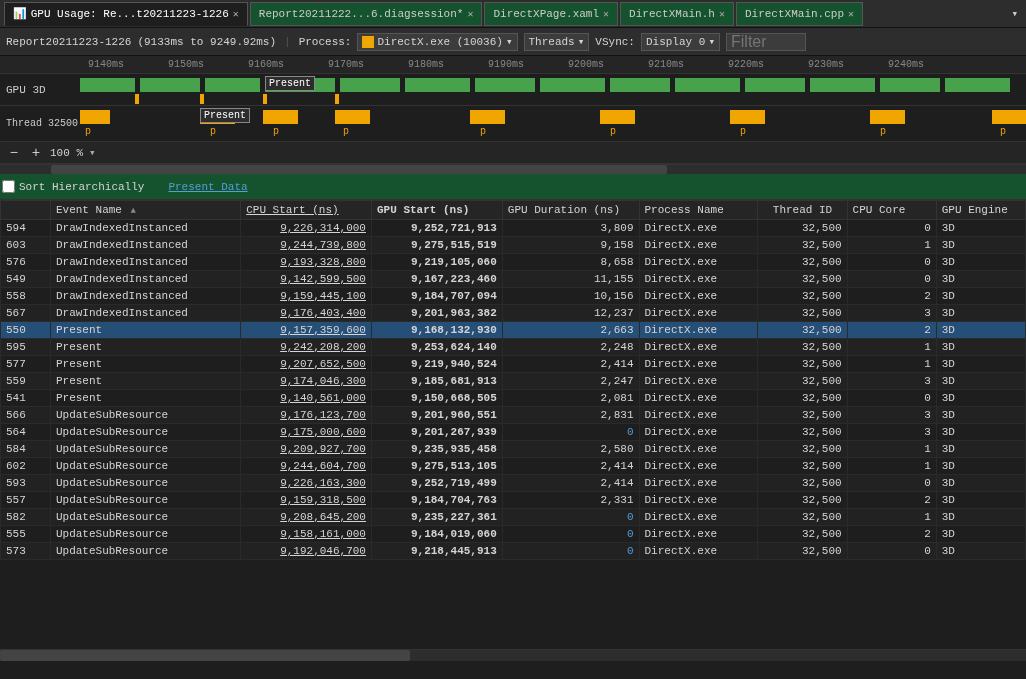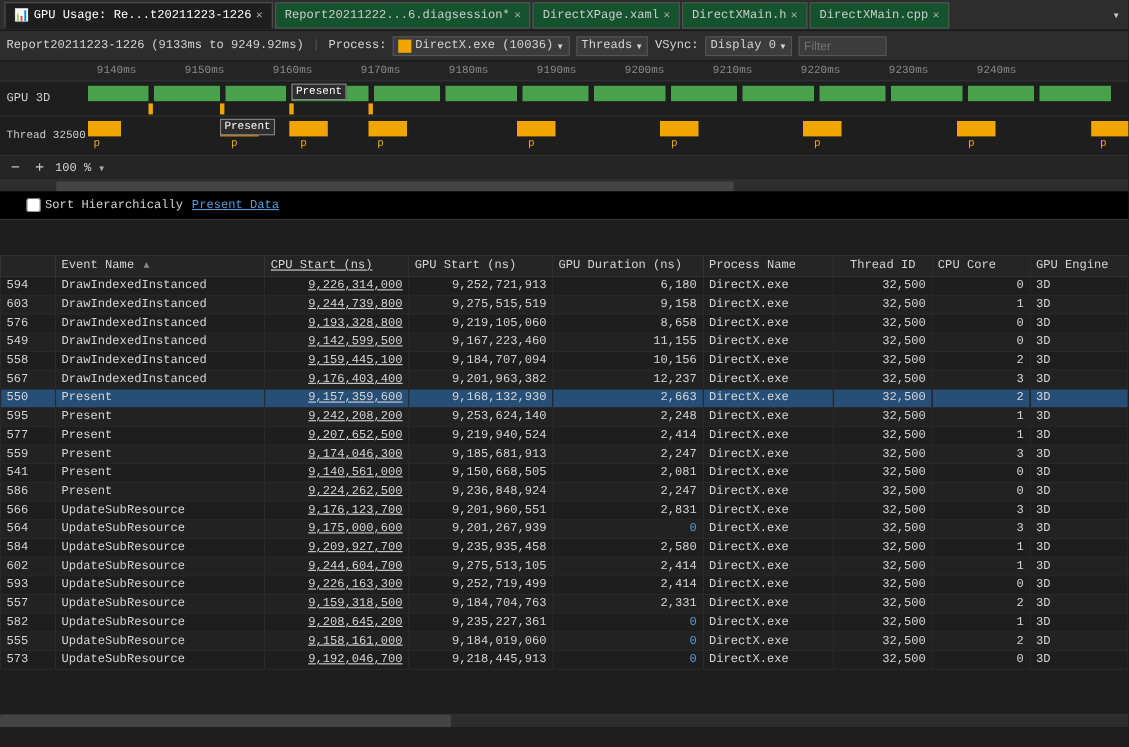--- a/index.html
+++ b/index.html
@@ -91,21 +91,21 @@
     .toolbar-separator {
       color: #555;
       margin: 0 2px;
     }
     .filter-input {
       background: #3c3c3c;
       border: 1px solid #555;
       color: #d4d4d4;
       height: 18px;
       padding: 0 4px;
-      font-size: 11px;
+      font-size: 16px;
       width: 80px;
     }
     .time-ruler {
       display: flex;
       align-items: center;
       height: 18px;
       background: #252525;
       border-bottom: 1px solid #333;
       padding-left: 80px;
       position: relative;
@@ -203,24 +203,24 @@
       height: 10px;
       background: #2d2d2d;
       border-top: 1px solid #333;
     }
 
     
     .table-controls {
       display: flex;
       align-items: center;
       height: 26px;
-      background: #000000;
+      background: #14532d;
       border-bottom: 1px solid #333;
-      padding: 0 24px;
-      gap: 8px;
+      padding: 0 2px;
+      gap: 24px;
     }
     .checkbox-label {
       display: flex;
       align-items: center;
       gap: 4px;
       color: #d4d4d4;
       font-size: 11px;
       cursor: pointer;
     }
     .export-btn {
@@ -232,21 +232,20 @@
 
     .data-table-wrap {
       overflow-y: auto;
       overflow-x: hidden;
       height: calc(679px - 28px - 28px - 18px - 32px - 36px - 22px - 10px - 26px - 30px);
     }
     table {
       width: 100%;
       border-collapse: collapse;
       table-layout: fixed;
-      margin-top: 32px;
     }
     thead tr {
       background: #252525;
       position: sticky;
       top: 0;
       z-index: 10;
     }
     thead th {
       border: 1px solid #333;
       padding: 3px 5px;
@@ -283,21 +282,21 @@
     tbody td.zero-val {
       color: #569cd6;
     }
     tbody td.num {
       text-align: right;
     }
 
     .col-id { width: 42px; }
     .col-event { width: 160px; }
     .col-cpustart { width: 110px; text-decoration: underline; }
-    .col-gpustart { width: 110px; }
+    .col-gpustart { width: 110px; font-weight: bold; }
     .col-gpudur { width: 115px; }
     .col-proc { width: 100px; }
     .col-tid { width: 75px; text-align: center; }
     .col-cpucore { width: 75px; }
     .col-gpuengine { width: 75px; }
 
     .bottom-scroll {
       height: 12px;
       background: #2d2d2d;
       border-top: 1px solid #333;
@@ -488,21 +487,21 @@
           <span>GPU Engine</span>
         </th>
       </tr>
     </thead>
     <tbody id="table-body">
     <tr>
     <td class="col-id">594</td>
     <td class="col-event">DrawIndexedInstanced</td>
     <td class="col-cpustart num">9,226,314,000</td>
     <td class="col-gpustart num">9,252,721,913</td>
-    <td class="col-gpudur num ">6,180</td>
+    <td class="col-gpudur num ">3,809</td>
     <td class="col-proc">DirectX.exe</td>
     <td class="col-tid num">32,500</td>
     <td class="col-cpucore num">0</td>
     <td class="col-gpuengine">3D</td>
   </tr>
         <tr>
     <td class="col-id">603</td>
     <td class="col-event">DrawIndexedInstanced</td>
     <td class="col-cpustart num">9,244,739,800</td>
     <td class="col-gpustart num">9,275,515,519</td>
@@ -605,31 +604,20 @@
     <td class="col-event">Present</td>
     <td class="col-cpustart num">9,140,561,000</td>
     <td class="col-gpustart num">9,150,668,505</td>
     <td class="col-gpudur num ">2,081</td>
     <td class="col-proc">DirectX.exe</td>
     <td class="col-tid num">32,500</td>
     <td class="col-cpucore num">0</td>
     <td class="col-gpuengine">3D</td>
   </tr>
         <tr>
-    <td class="col-id">586</td>
-    <td class="col-event">Present</td>
-    <td class="col-cpustart num">9,224,262,500</td>
-    <td class="col-gpustart num">9,236,848,924</td>
-    <td class="col-gpudur num ">2,247</td>
-    <td class="col-proc">DirectX.exe</td>
-    <td class="col-tid num">32,500</td>
-    <td class="col-cpucore num">0</td>
-    <td class="col-gpuengine">3D</td>
-  </tr>
-        <tr>
     <td class="col-id">566</td>
     <td class="col-event">UpdateSubResource</td>
     <td class="col-cpustart num">9,176,123,700</td>
     <td class="col-gpustart num">9,201,960,551</td>
     <td class="col-gpudur num ">2,831</td>
     <td class="col-proc">DirectX.exe</td>
     <td class="col-tid num">32,500</td>
     <td class="col-cpucore num">3</td>
     <td class="col-gpuengine">3D</td>
   </tr>

